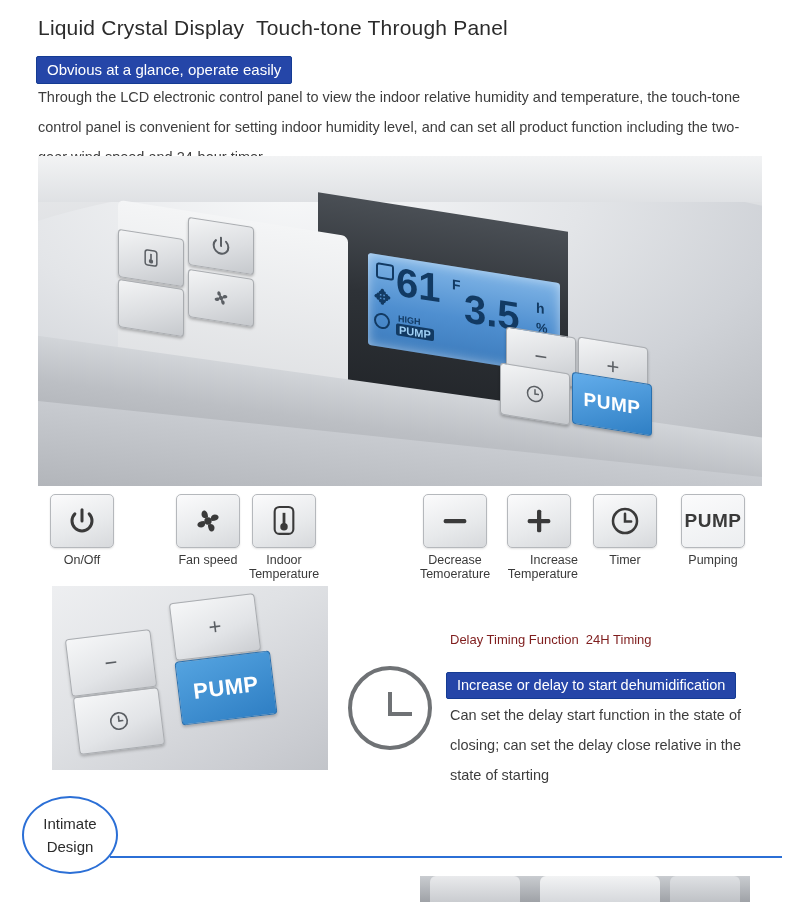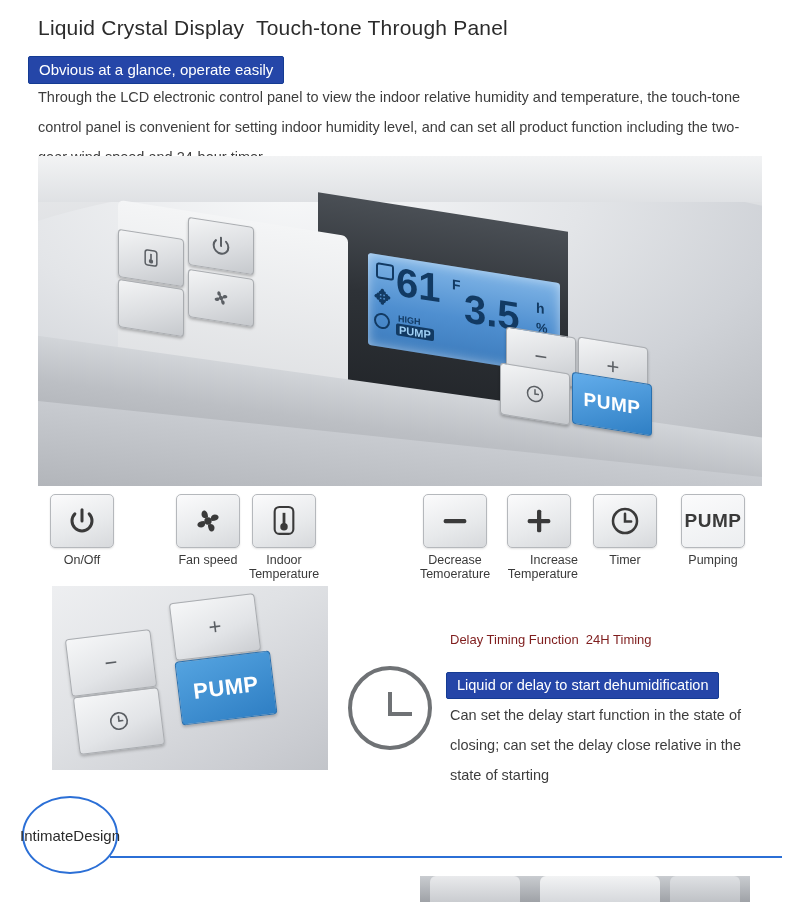--- a/index.html
+++ b/index.html
@@ -19,21 +19,21 @@
     white-space: pre;
   }
   .blue-tag {
     position: absolute; display: inline-block;
     background: #2546a8; color: #fff;
     font-size: 15px; padding: 4px 10px 5px 10px;
     border-radius: 2px;
     border: 1px solid #143b93;
     white-space: nowrap;
   }
-  #tag1 { left: 28px; top: 56px; }
+  #tag1 { left: 36px; top: 56px; }
 
   .para {
     position: absolute;
     color: #3d3d3d;
     font-size: 14.5px;
     line-height: 30px;
   }
   #para1 { left: 38px; top: 82px; width: 710px; }
 
   
@@ -153,21 +153,21 @@
   }
   .clock-icon .hand-m {
     position:absolute; left:50%; top:42px; width:24px; height:4px;
     background:#6f7275; margin-left:-2px;
   }
 
   
   .bubble {
     position:absolute; left:22px; top:796px; width:96px; height:78px;
     border:2px solid #2b6fd6; border-radius:50%;
-    display:flex; flex-direction:row; align-items:center; justify-content:center;
+    display:flex; flex-direction:column; align-items:center; justify-content:center;
     color:#2b2b2b; font-size:15px; line-height:23px;
   }
   .rule {
     position:absolute; left:110px; top:856px; width:672px; height:2px;
     background:#2b6fd6;
   }
 
   
   .photo-bottom {
     position:absolute; left:420px; top:876px; width:330px; height:26px;
@@ -343,21 +343,21 @@
     </div>
     <div class="pk" style="left:24px; top:106px; width:86px; height:58px; transform:rotate(-7deg);">
       <svg width="22" height="22" viewBox="0 0 24 24">
         <circle cx="12" cy="12" r="9" stroke="#5a5e63" stroke-width="1.8" fill="none"></circle>
         <path d="M12 7 v5 h4" stroke="#5a5e63" stroke-width="1.8" fill="none" stroke-linecap="round"></path>
       </svg>
     </div>
   </div>
 
   <div class="h2">Delay Timing Function  24H Timing</div>
-  <div class="blue-tag" id="tag2">Liquid or delay to start dehumidification</div>
+  <div class="blue-tag" id="tag2">Increase or delay to start dehumidification</div>
   <div class="para" id="para2">Can set the delay start function in the state of closing; can set the delay close relative in the state of starting</div>
 
   <div class="clock-icon">
     <div class="hand-h"></div>
     <div class="hand-m"></div>
   </div>
 
   <div class="bubble">
     <div>Intimate</div>
     <div>Design</div>

